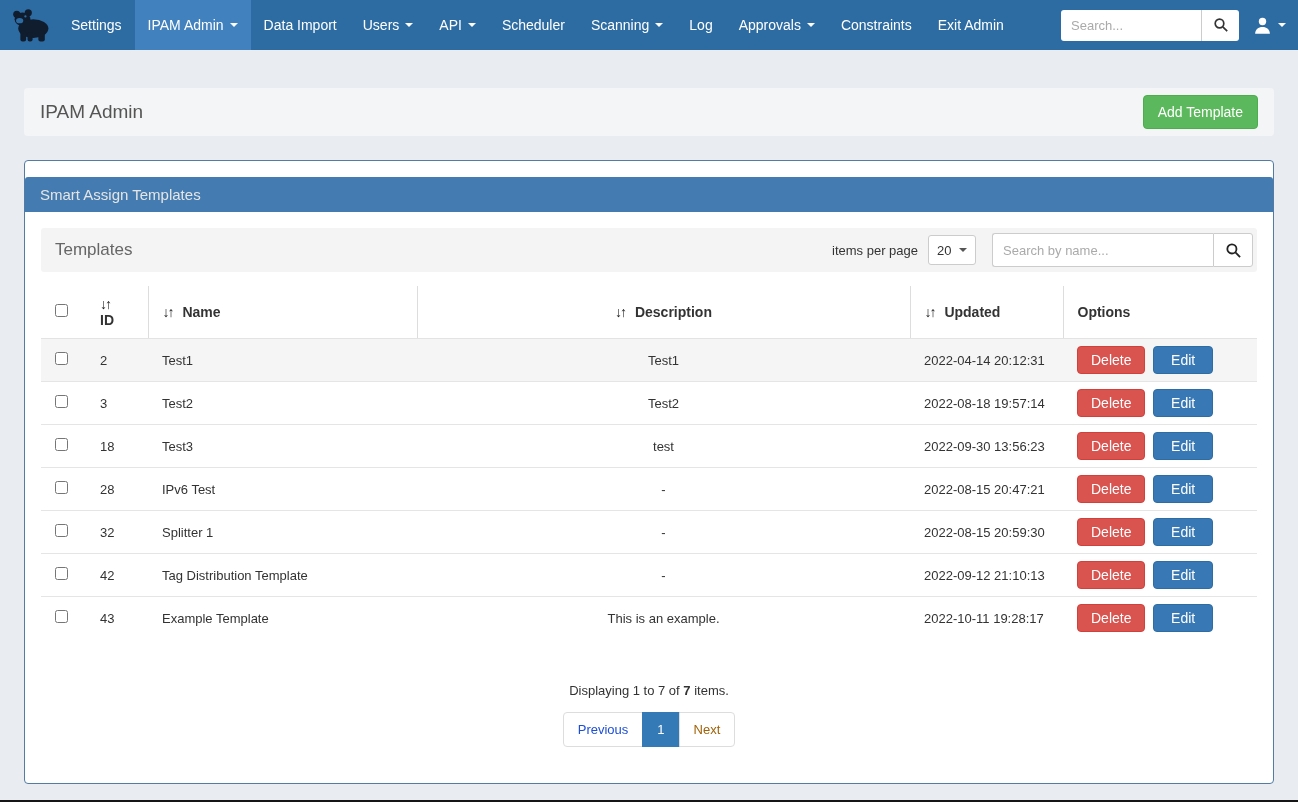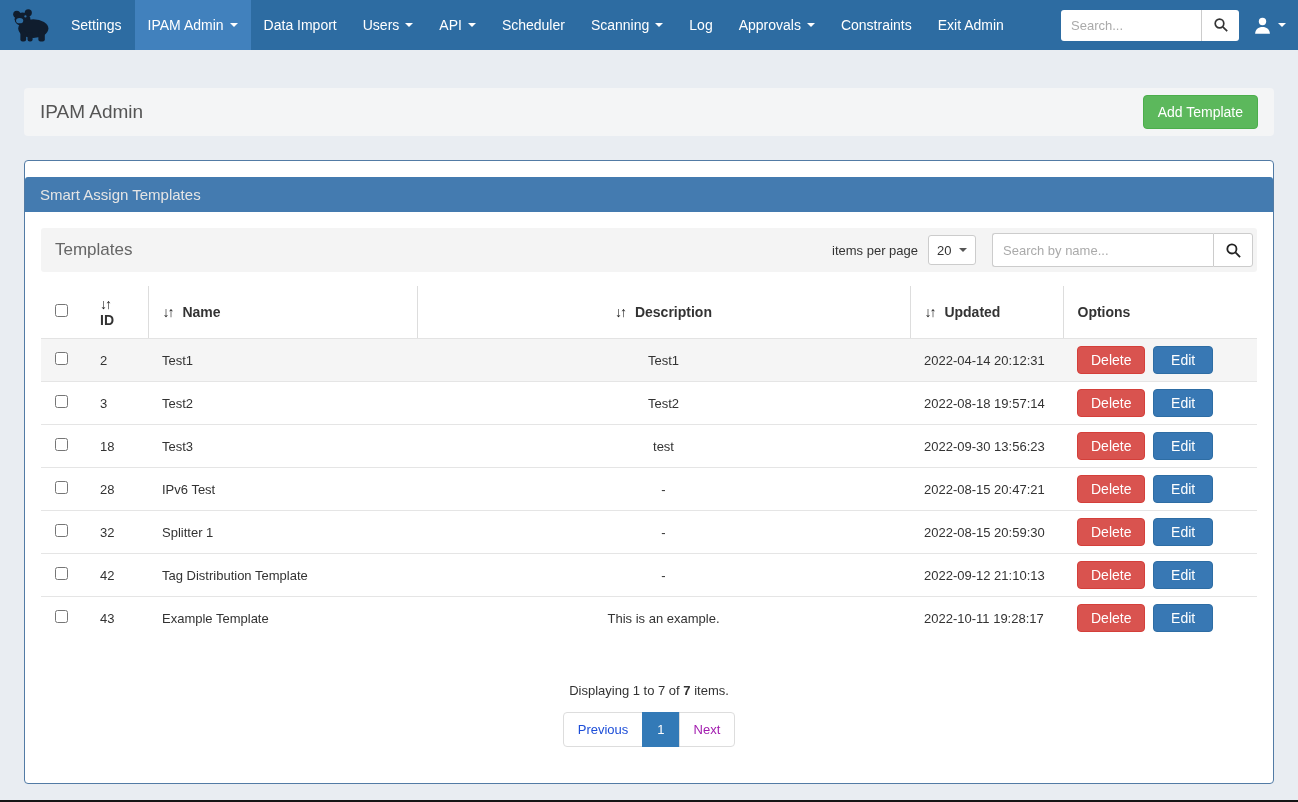--- a/index.html
+++ b/index.html
@@ -129,21 +129,21 @@
   .display-info { text-align: center; font-size: 13px; color: #333; margin-top: 44px; }
   .pagination-row { display: flex; justify-content: center; margin-top: 14px; }
   .pagination { display: inline-flex; }
   .page-btn {
     border: 1px solid #ddd; background: #fff; font-size: 13px;
     padding: 9px 14px; cursor: pointer; margin-left: -1px;
     font-family: "Liberation Sans", sans-serif;
   }
   .page-btn.prev { color: #1d4ed8; border-radius: 4px 0 0 4px; margin-left: 0; }
   .page-btn.page-active { background: #337ab7; border-color: #337ab7; color: #fff; }
-  .page-btn.next { color: #a21caf; border-radius: 0 4px 4px 0; }
+  .page-btn.next { color: #a16207; border-radius: 0 4px 4px 0; }
 
   .screen-bottom-edge {
     position: absolute; bottom: 0; left: 0; width: 100%; height: 2px; background: #151515;
   }
 </style>
 </head>
 <body>
 
 <div class="navbar">
   <div class="navbar-logo">

